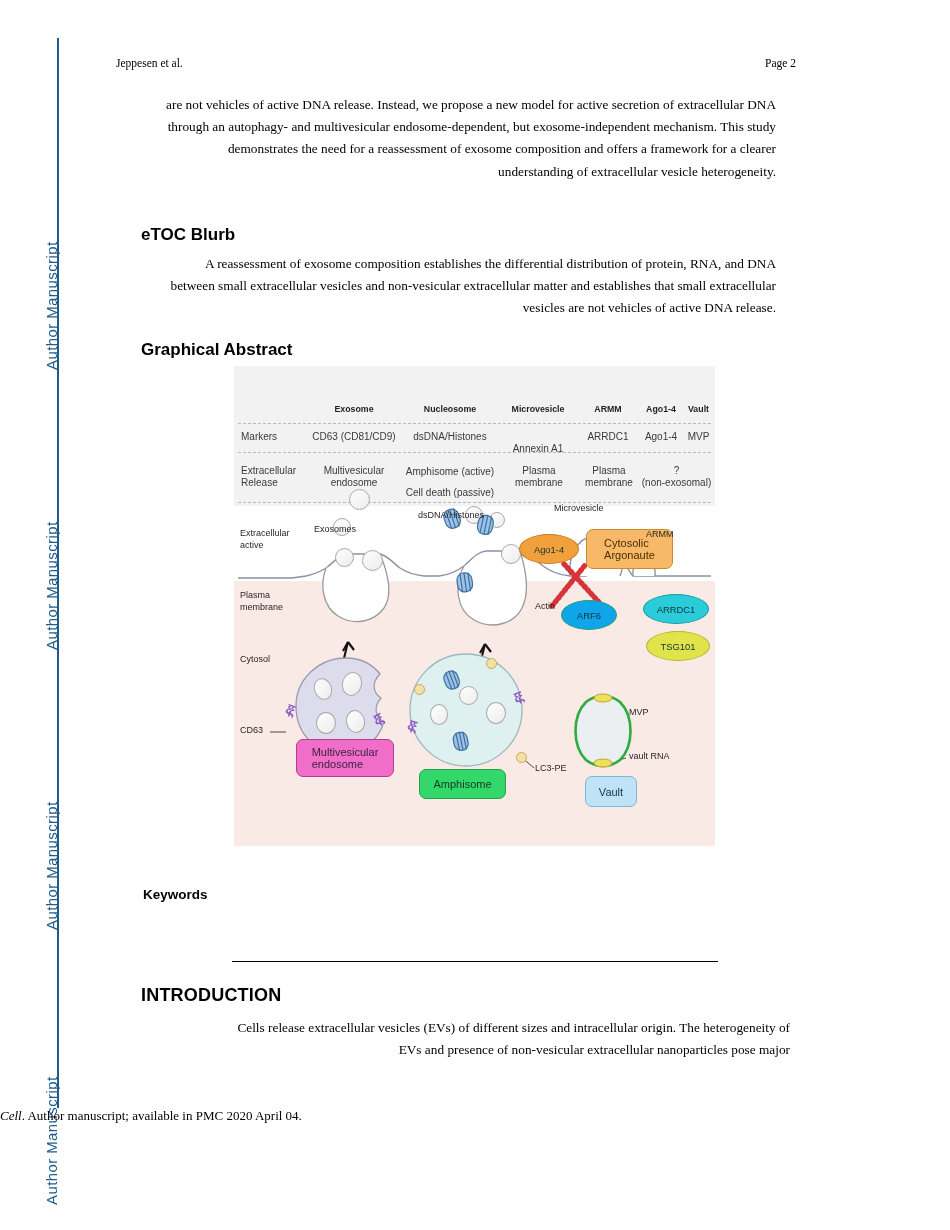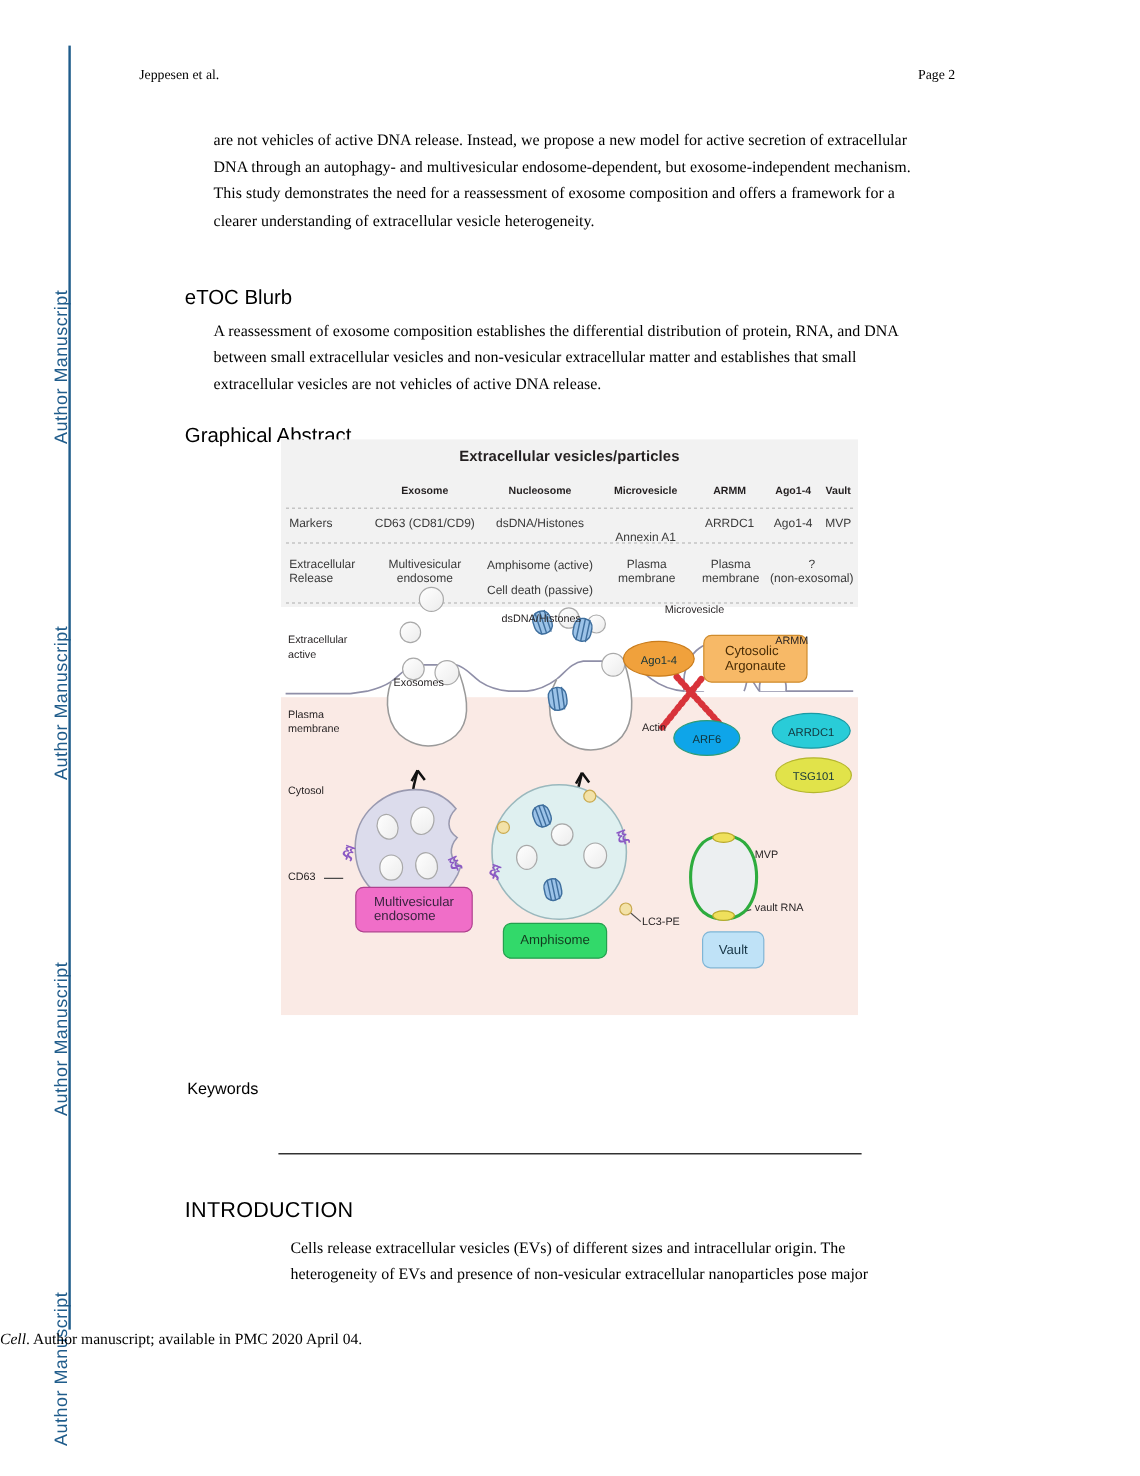--- a/index.html
+++ b/index.html
@@ -25,26 +25,26 @@
   .sl4{left:43px;top:1205px;}
 
   
   .runhead{position:absolute;left:116px;top:57px;width:680px;
            font-size:11.5px;color:#000;}
   .runhead .r{float:right;}
 
   
   .col{position:absolute;left:166px;width:610px;}
   p.body{
-    margin:12px;font-size:13.3px;line-height:22.2px;color:#000;
-    text-align:left;
+    margin:0;font-size:13.3px;line-height:22.2px;color:#000;
+    text-align:right;
   }
   h2.sec{
-    margin:16px;font-family:"Liberation Sans",sans-serif;
-    font-weight:normal;color:#000;
+    margin:3px;font-family:"Liberation Sans",sans-serif;
+    font-weight:bold;color:#000;
   }
   .h-etoc{position:absolute;left:138px;top:222px;font-size:17px;}
   .h-ga  {position:absolute;left:138px;top:337px;font-size:17px;}
   .h-kw  {position:absolute;left:140px;top:884px;font-size:13.5px;}
   .h-intro{position:absolute;left:138px;top:982px;font-size:18px;letter-spacing:.2px;}
 
   .para-abstract{top:94px;}
   .para-etoc{top:253px;}
   .para-kw{left:166px;top:912px;width:600px;}
   .para-intro{left:230px;top:1017px;width:560px;}
@@ -129,21 +129,20 @@
   <h2 class="sec h-etoc">eTOC Blurb</h2>
   <div class="col para-etoc">
     <p class="body">A reassessment of exosome composition establishes the differential distribution of protein, RNA, and DNA between small extracellular vesicles and non-vesicular extracellular matter and establishes that small extracellular vesicles are not vehicles of active DNA release.</p>
   </div>
 
   <h2 class="sec h-ga">Graphical Abstract</h2>
 
   <div class="figure">
 
     <div class="fig-table">
-      <div class="fig-title">Extracellular vesicles/particles</div>
 
       <div class="rule r1"></div>
       <div class="rule r2"></div>
       <div class="rule r3"></div>
 
       <div class="hdr-row">
         <div class="cell b" style="left:72px;top:3px;width:96px;">Exosome</div>
         <div class="cell b" style="left:168px;top:3px;width:96px;">Nucleosome</div>
         <div class="cell b" style="left:264px;top:3px;width:80px;">Microvesicle</div>
         <div class="cell b" style="left:344px;top:3px;width:60px;">ARMM</div>
@@ -304,21 +303,21 @@
       <div class="tag amph">Amphisome</div>
       <div class="tag cyto" style="white-space:pre-line;">Cytosolic
 Argonaute</div>
       <div class="tag vault">Vault</div>
 
       <div class="dlabel" style="left:6px;top:22px;">Extracellular</div>
       <div class="dlabel" style="left:6px;top:34px;">active</div>
       <div class="dlabel" style="left:6px;top:84px;">Plasma</div>
       <div class="dlabel" style="left:6px;top:96px;">membrane</div>
       <div class="dlabel" style="left:6px;top:148px;">Cytosol</div>
-      <div class="dlabel" style="left:94px;top:18px;margin-top:40px;">Exosomes</div>
+      <div class="dlabel" style="left:80px;top:18px;">Exosomes</div>
       <div class="dlabel" style="left:184px;top:4px;">dsDNA/Histones</div>
       <div class="dlabel" style="left:320px;top:-3px;">Microvesicle</div>
       <div class="dlabel" style="left:412px;top:23px;">ARMM</div>
       <div class="dlabel" style="left:301px;top:95px;">Actin</div>
       <div class="dlabel" style="left:6px;top:219px;">CD63</div>
       <div class="dlabel" style="left:301px;top:257px;">LC3-PE</div>
       <div class="dlabel" style="left:395px;top:201px;">MVP</div>
       <div class="dlabel" style="left:395px;top:245px;">vault RNA</div>
     </div>
   </div>

